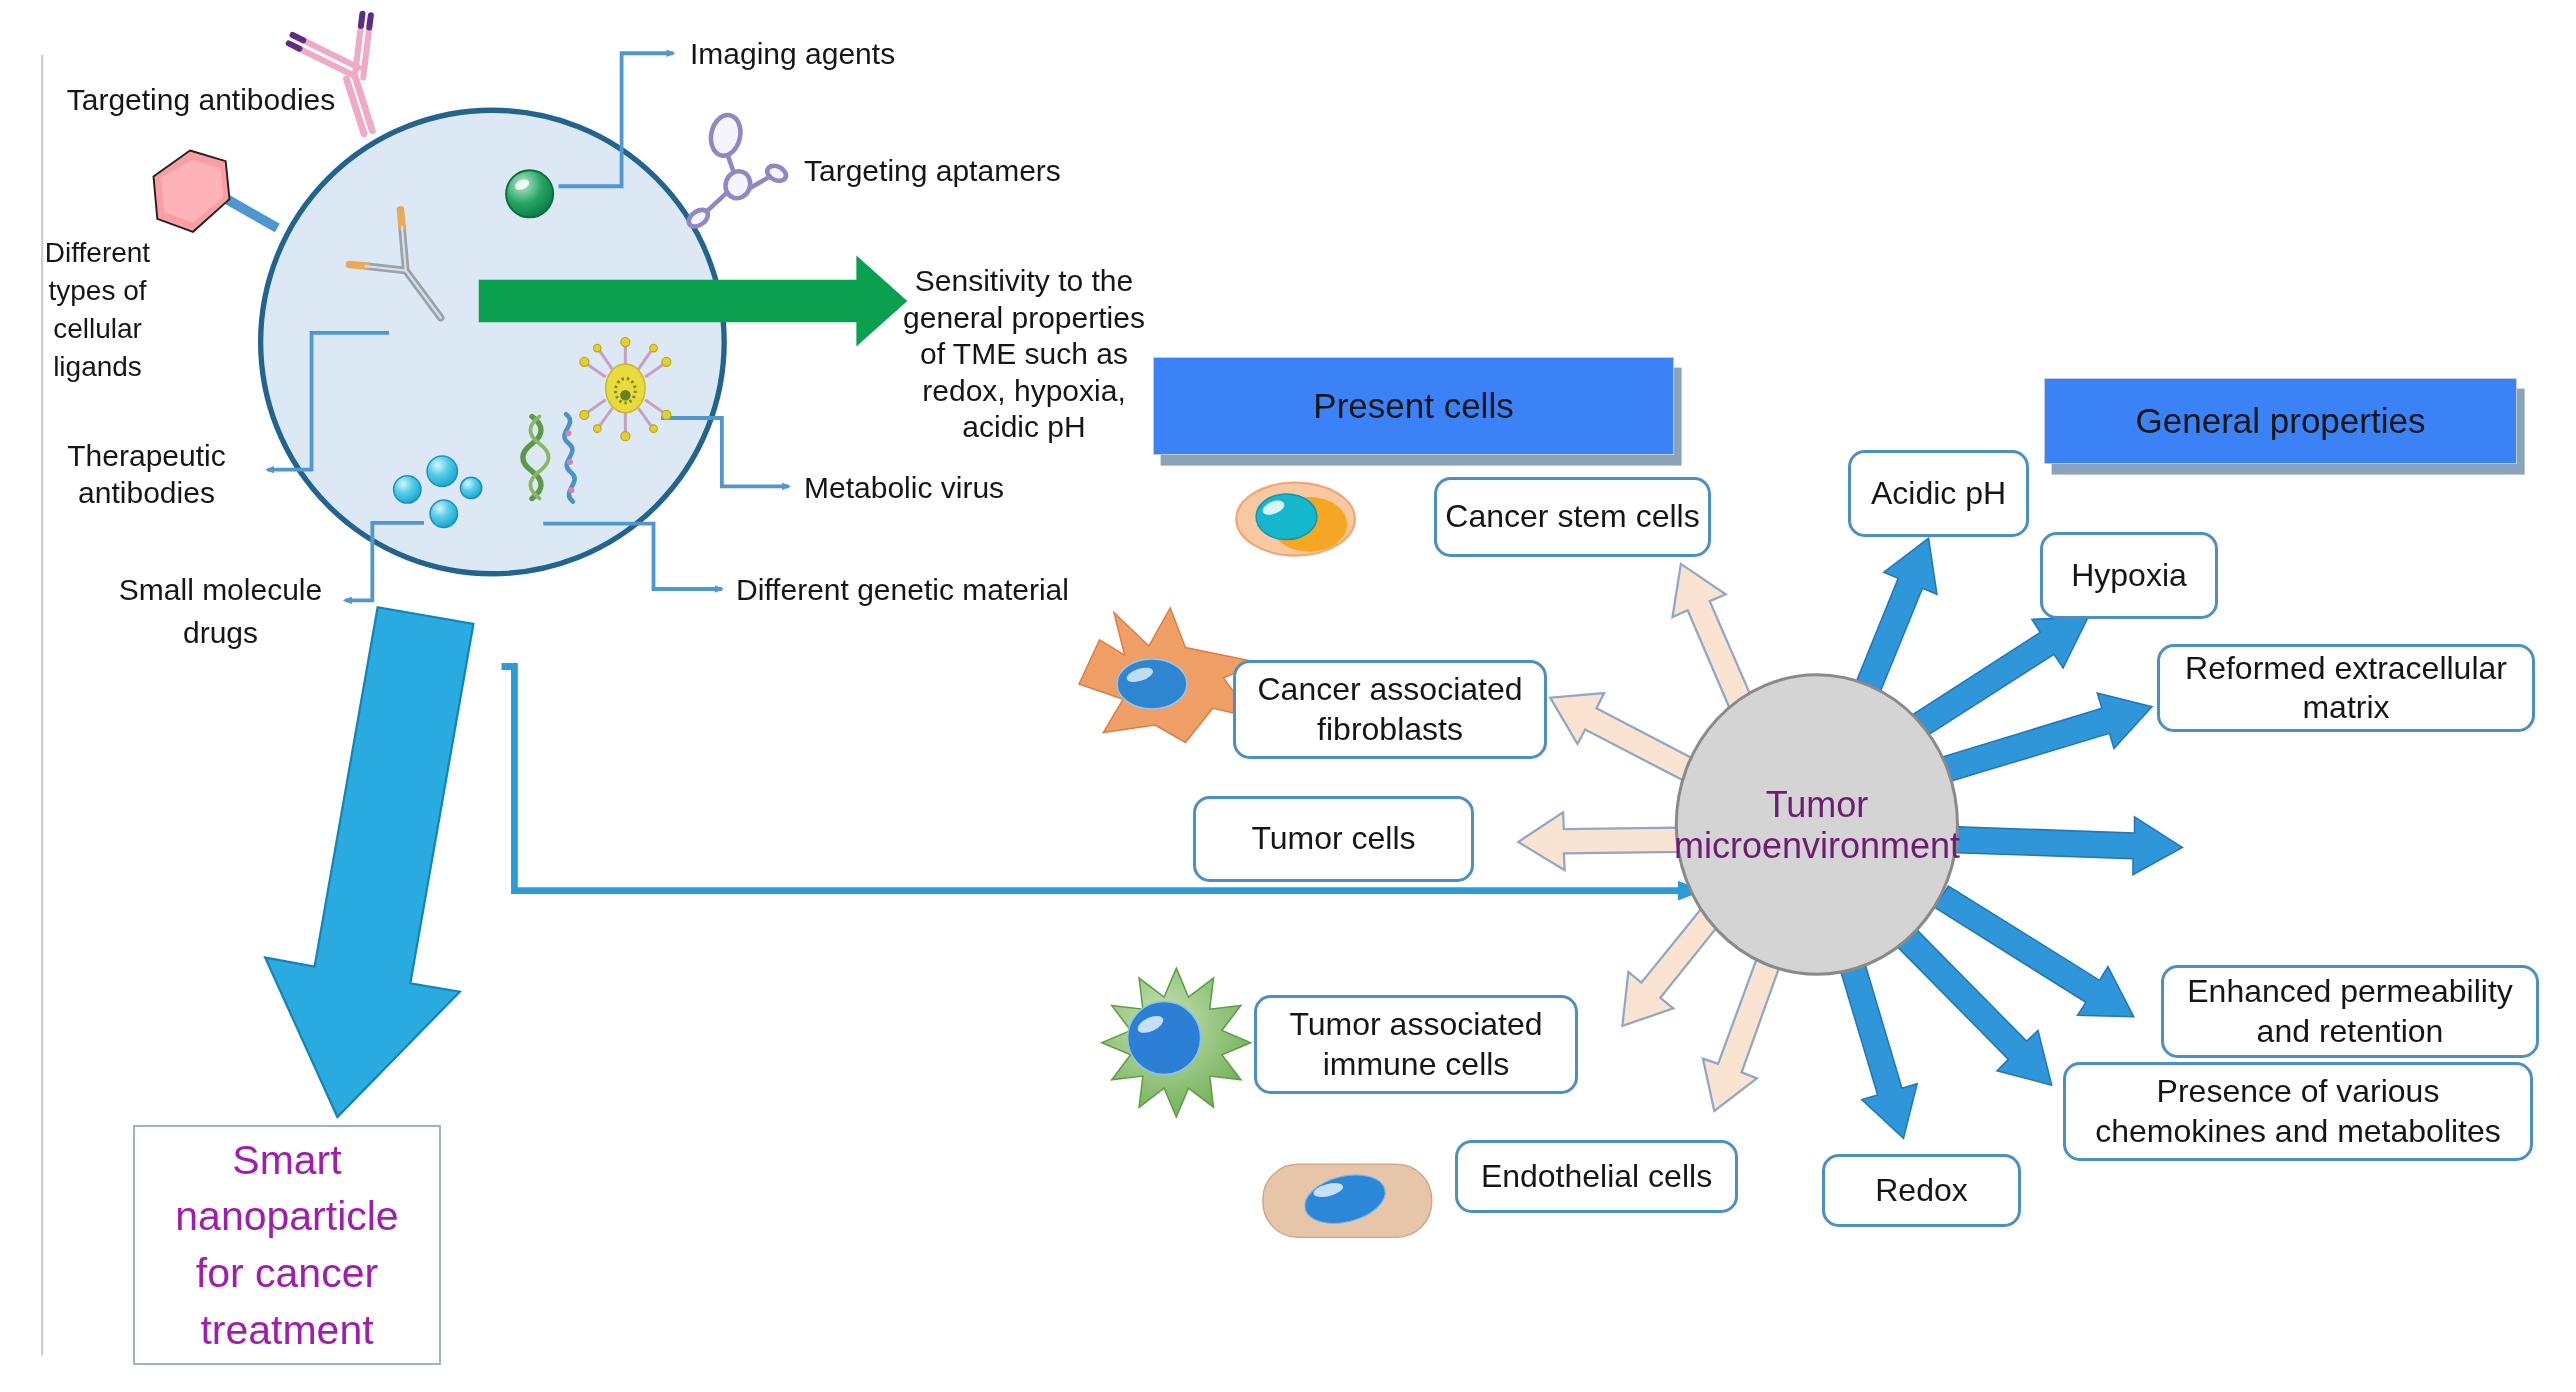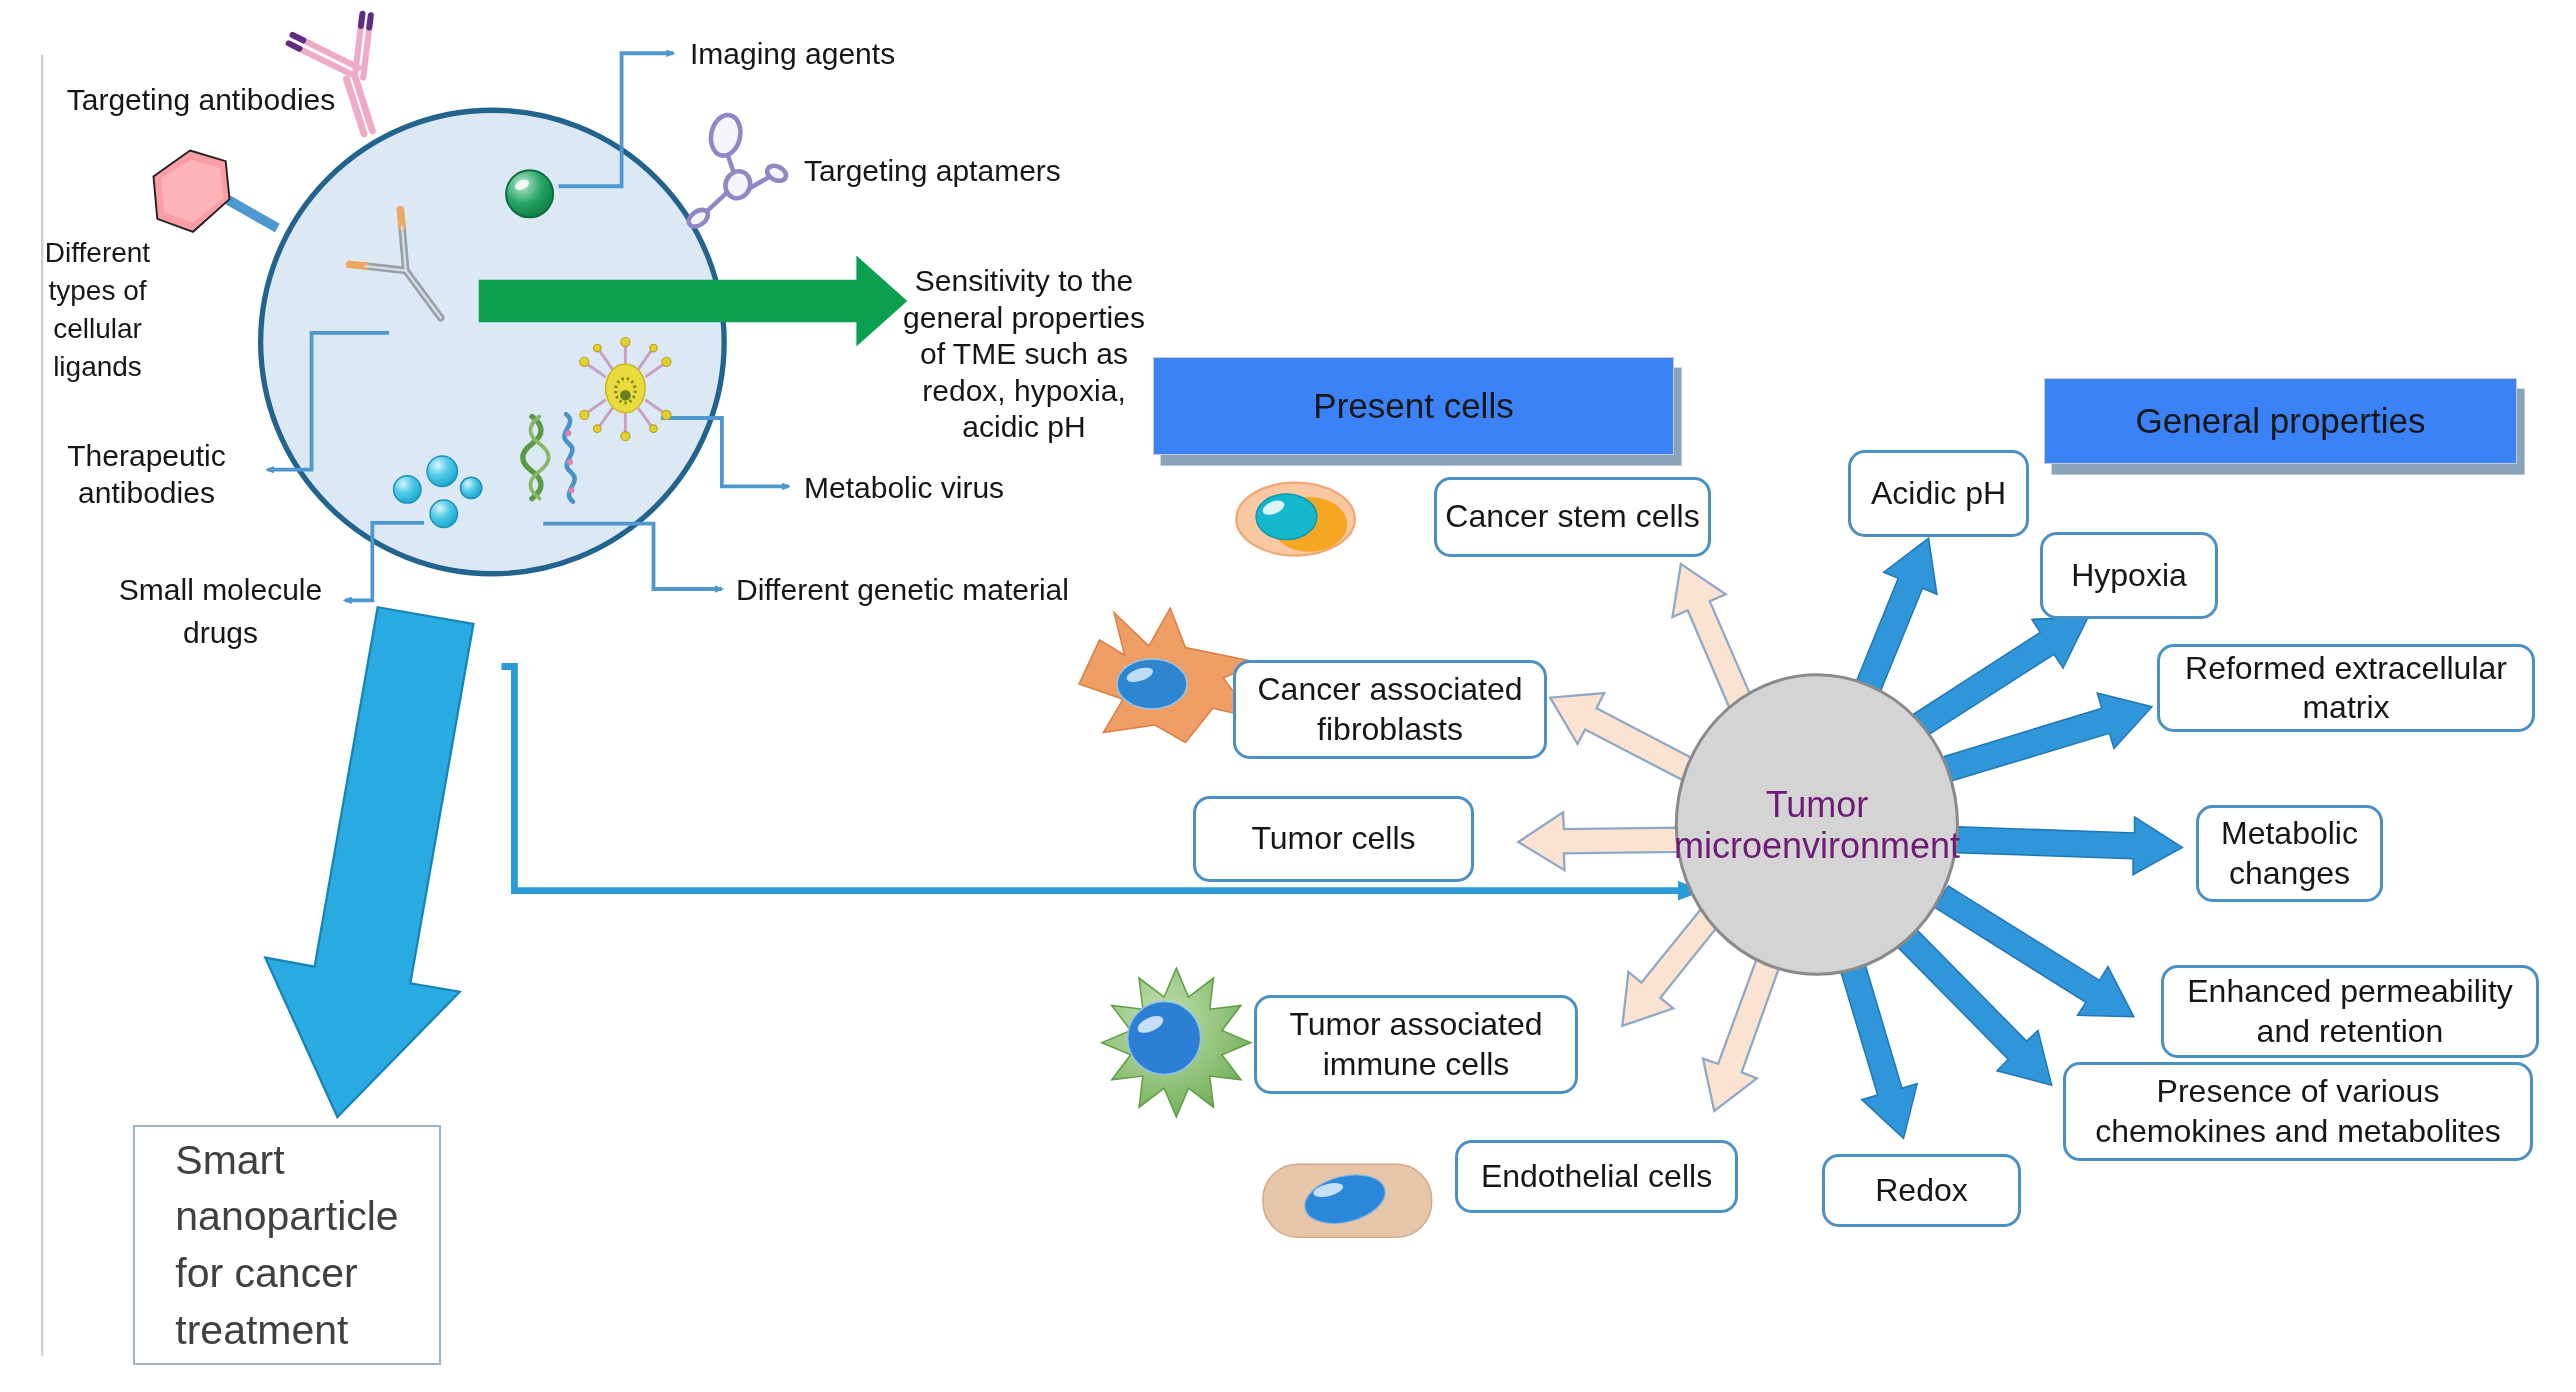--- a/index.html
+++ b/index.html
@@ -9,22 +9,22 @@
   .lbl{position:absolute;display:flex;align-items:center;justify-content:center;
        text-align:center;white-space:pre-line;font-size:30px;line-height:1.3;color:#161616;}
   .lbl.left{justify-content:flex-start;text-align:left;}
   .box{position:absolute;display:flex;align-items:center;justify-content:center;
        text-align:center;white-space:pre-line;font-size:32px;line-height:1.22;
        background:#ffffff;border:3px solid #4a90c4;border-radius:16.7px;color:#161616;}
   .hdr{position:absolute;display:flex;align-items:center;justify-content:center;
        font-size:35px;background:#3b82f6;border:1.5px solid #c2ccd5;
        box-shadow:7.6px 10.6px 0 #8ba3b8;color:#161616;}
   #smart-box{position:absolute;display:flex;align-items:center;justify-content:center;
-       white-space:pre-line;font-size:41px;line-height:1.38;
-       background:#fff;border:2.3px solid #9db4c6;color:#404040;}
+       text-align:center;white-space:pre-line;font-size:41px;line-height:1.38;
+       background:#fff;border:2.3px solid #9db4c6;color:#a21caf;}
   #hub-label{position:absolute;display:flex;align-items:center;justify-content:center;
        text-align:center;white-space:pre-line;font-size:36px;line-height:1.13;color:#701a75;}
   
   .peach{fill:#fbe3d1;stroke:#8fa8c8;stroke-width:3;}
   .barrow{fill:#2e96d9;stroke:#2277b5;stroke-width:2;}
   .bigarrow{fill:#29abe2;stroke:#1585b5;stroke-width:3;}
   .conn{fill:none;stroke:#4f97cf;stroke-width:5;}
   .tline{fill:none;stroke:#2b9cd8;stroke-width:9;}
 </style>
 </head>
@@ -261,22 +261,20 @@
 
   <div class="box" style="left:1455px;top:1140px;width:277px;height:67px;">Endothelial cells</div>
 
   <div class="box" style="left:1848px;top:450px;width:175px;height:81px;">Acidic pH</div>
 
   <div class="box" style="left:2040px;top:532px;width:172px;height:81px;">Hypoxia</div>
 
   <div class="box" style="left:2157px;top:644px;width:372px;height:82px;">Reformed extracellular
 matrix</div>
 
-  <div class="box" style="left:2196px;top:805px;width:181px;height:91px;">Metabolic
-changes</div>
 
   <div class="box" style="left:2161px;top:965px;width:372px;height:87px;">Enhanced permeability
 and retention</div>
 
   <div class="box" style="left:2063px;top:1062px;width:464px;height:93px;">Presence of various
 chemokines and metabolites</div>
 
   <div class="box" style="left:1822px;top:1154px;width:193px;height:67px;">Redox</div>
 </div>
 

